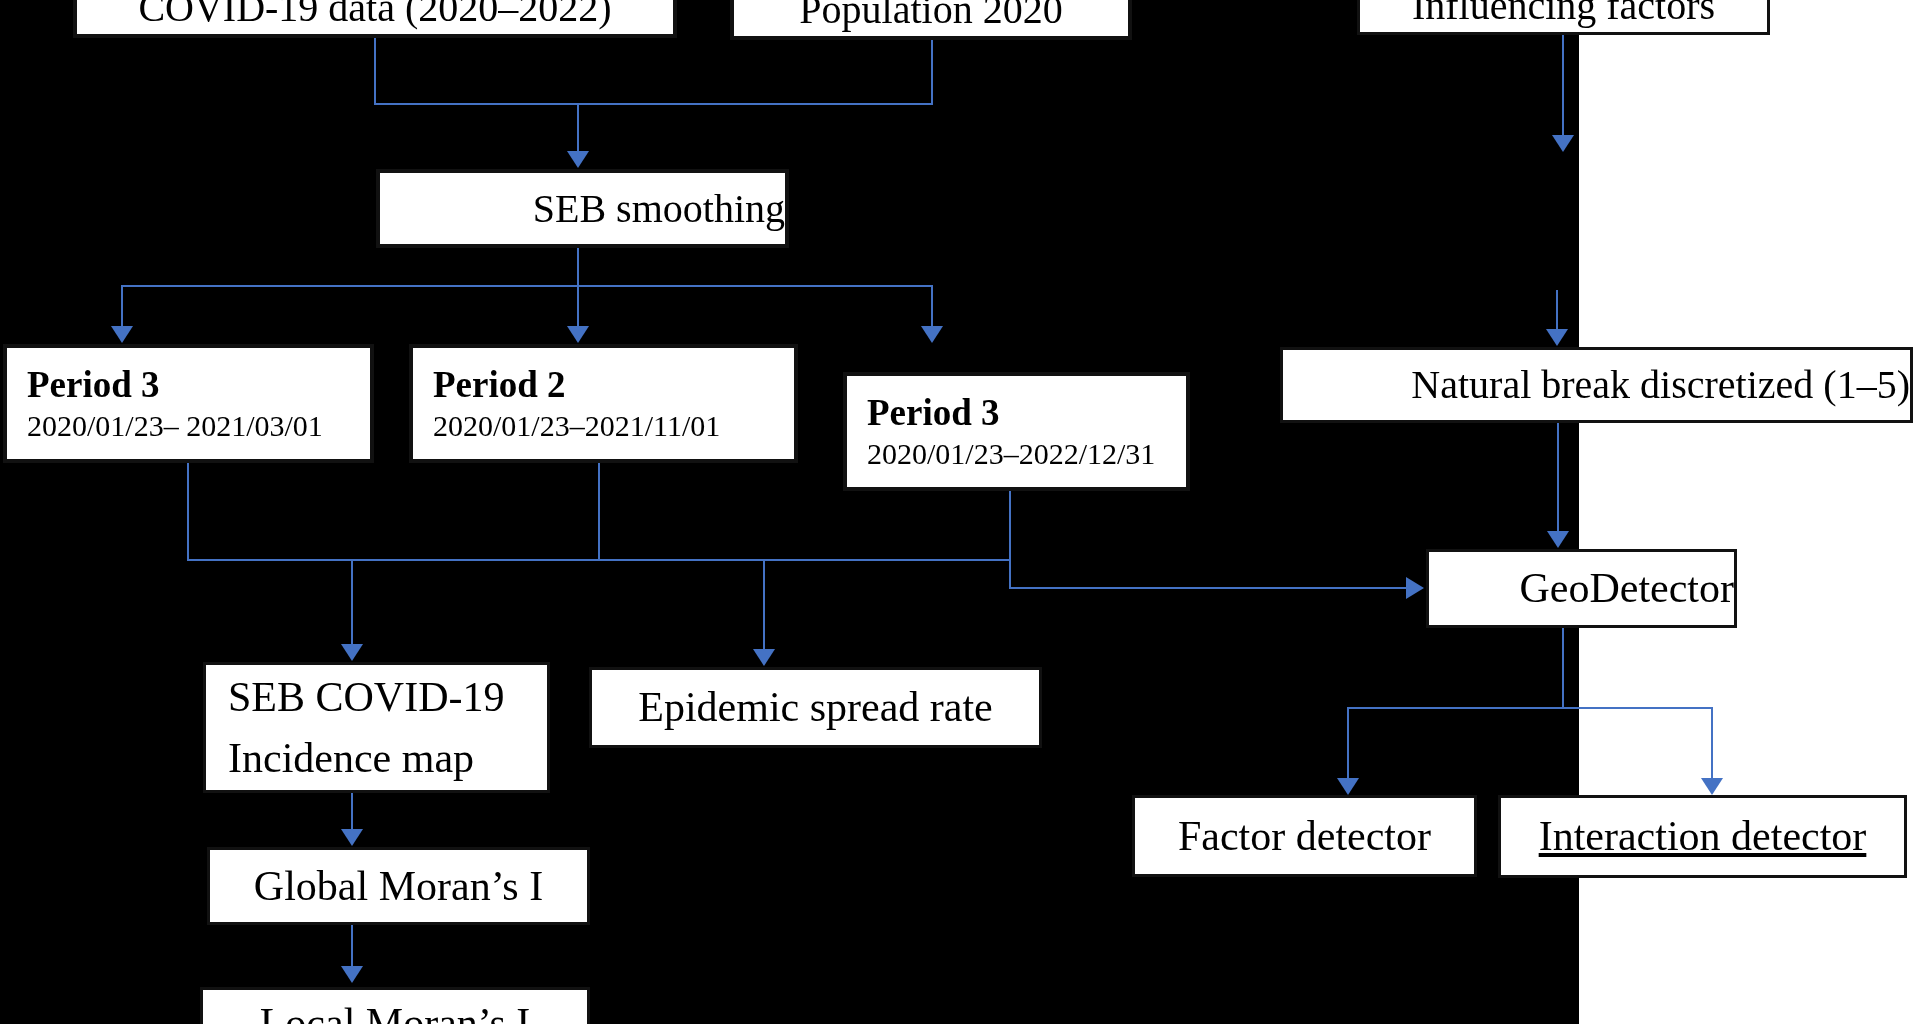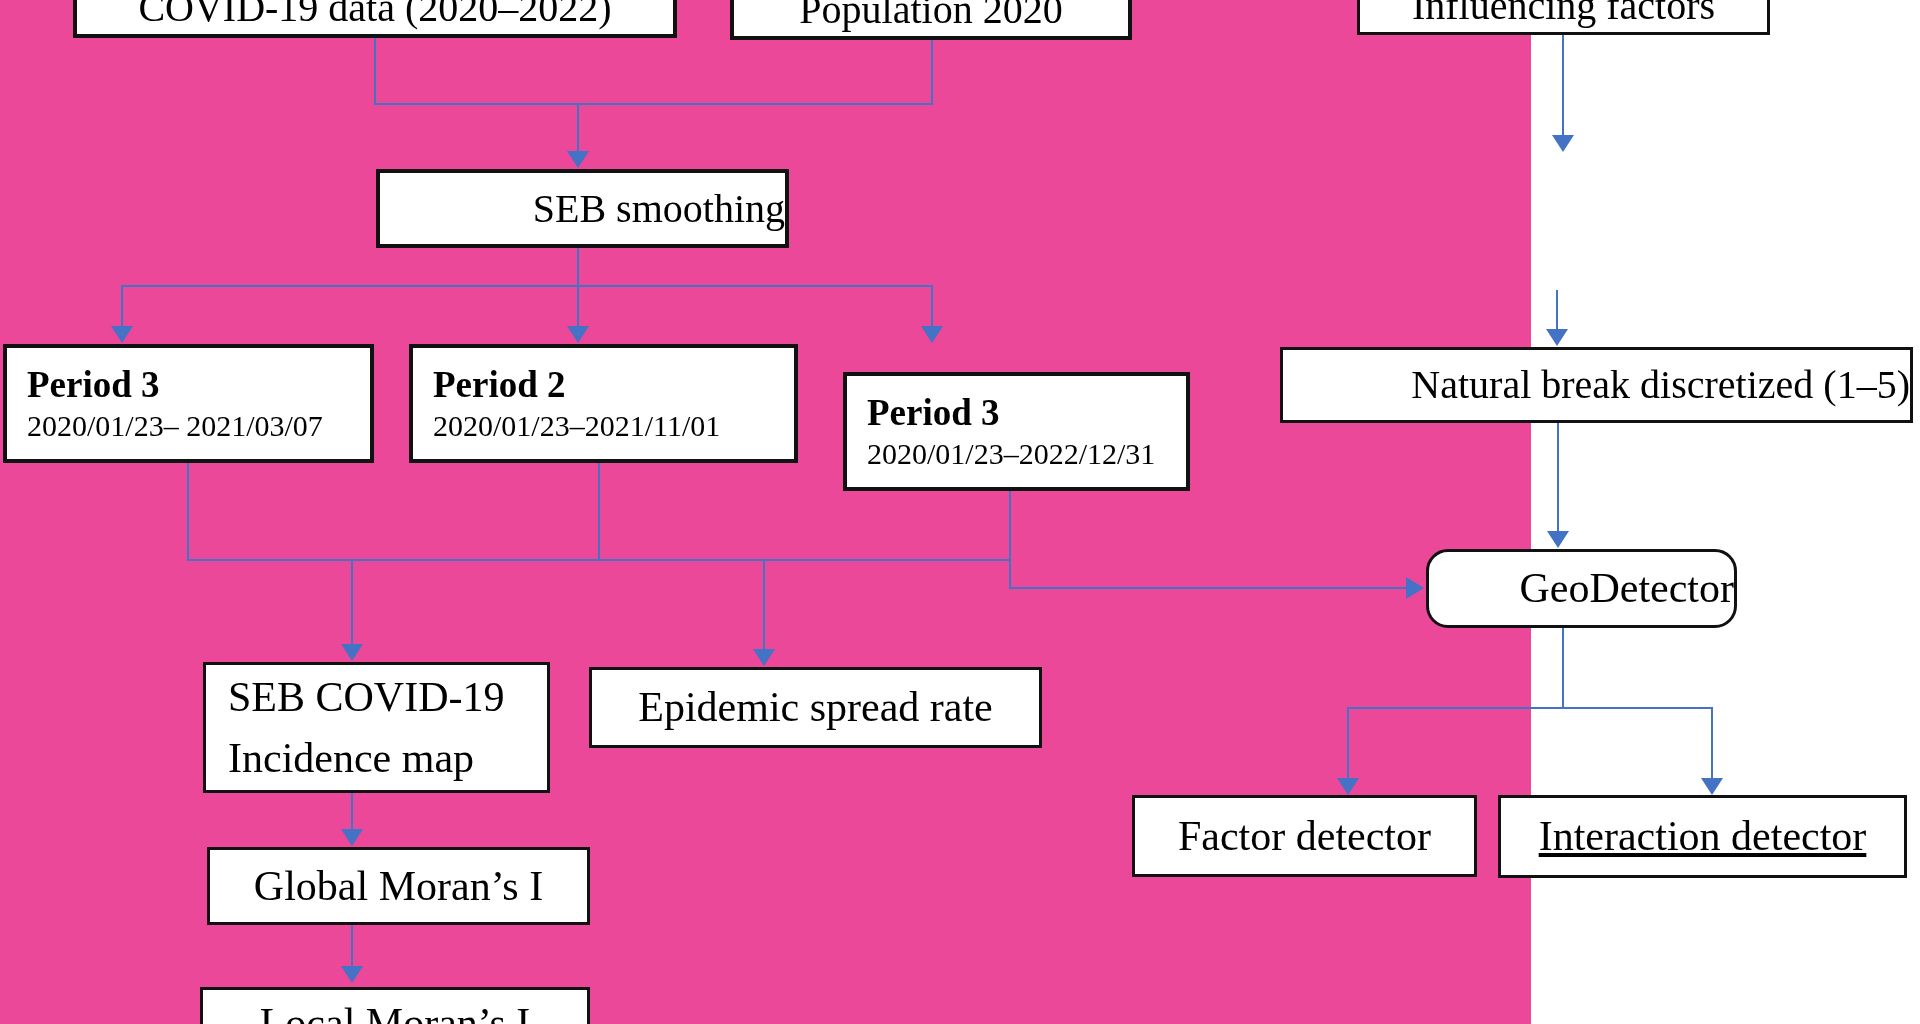--- a/index.html
+++ b/index.html
@@ -9,21 +9,22 @@
     width: 1920px;
     height: 1024px;
     overflow: hidden;
     font-family: "Liberation Serif", "DejaVu Serif", serif;
     color: #000;
   }
   #canvas {
     position: relative;
     width: 1531px;
     height: 1024px;
-    background: #ec4899;
+    background: #000000;
+    padding-left: 48px;
   }
   .box {
     position: absolute;
     box-sizing: border-box;
     background: #ffffff;
     border: 3px solid #111111;
     display: flex;
     align-items: center;
     justify-content: center;
     text-align: center;
@@ -103,39 +104,39 @@
   <div class="box botal" style="left:1357px; top:-40px; width:413px; height:75px;">
     <span>Influencing factors</span>
   </div>
 
   <div class="box thick leftal" style="left:376px; top:169px; width:413px; height:79px; padding-left:28px;">
     <span>SEB smoothing</span>
   </div>
 
   <div class="box thick period-box" style="left:3px; top:344px; width:371px; height:119px;">
     <span class="period-title">Period 3</span>
-    <span class="period-dates">2020/01/23– 2021/03/07</span>
+    <span class="period-dates">2020/01/23– 2021/03/01</span>
   </div>
 
   <div class="box thick period-box" style="left:409px; top:344px; width:389px; height:119px;">
     <span class="period-title">Period 2</span>
     <span class="period-dates">2020/01/23–2021/11/01</span>
   </div>
 
   <div class="box thick period-box" style="left:843px; top:344px; width:347px; height:119px;margin-top:28px;">
     <span class="period-title">Period 3</span>
     <span class="period-dates">2020/01/23–2022/12/31</span>
   </div>
 
 
   <div class="box leftal" style="left:1280px; top:347px; width:633px; height:76px; padding-left:22px;">
     <span>Natural break discretized (1–5)</span>
   </div>
 
-  <div class="box leftal fs42" style="left:1426px; top:549px; width:311px; height:79px; padding-left:26px;border-radius:22px;">
+  <div class="box leftal fs42" style="left:1426px; top:549px; width:311px; height:79px; padding-left:26px;">
     <span>GeoDetector</span>
   </div>
 
   <div class="box leftal fs42 wrap2" style="left:203px; top:662px; width:347px; height:131px; padding-left:22px; line-height:1.45;">
     <span>SEB COVID-19 Incidence map</span>
   </div>
 
   <div class="box fs42" style="left:589px; top:667px; width:453px; height:81px;">
     <span>Epidemic spread rate</span>
   </div>

